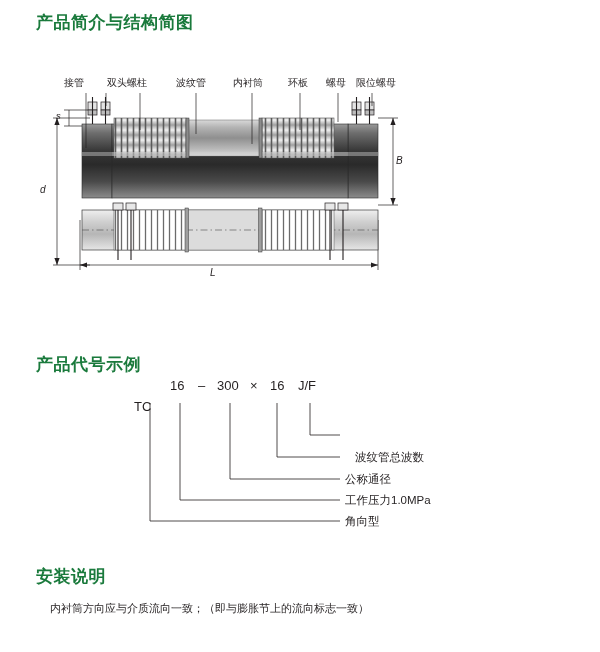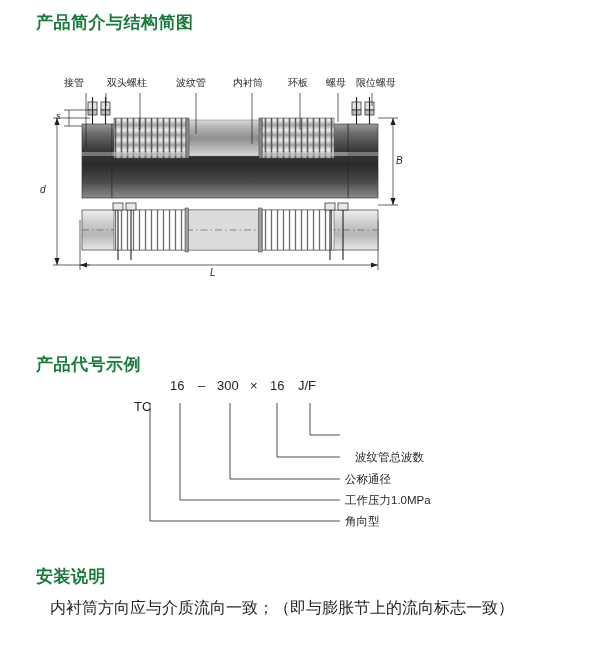--- a/index.html
+++ b/index.html
@@ -62,21 +62,21 @@
     color: #231f20;
     white-space: nowrap;
   }
 
   
   #install-notes {
     position: absolute;
     left: 50px;
     top: 598px;
     width: 520px;
-    font-size: 16px;
+    font-size: 11px;
     line-height: 20px;
     color: #231f20;
   }
   #install-notes div { white-space: nowrap; }
 </style>
 </head>
 <body>
 
 <div class="section-title" id="title-intro">产品简介与结构简图</div>
 

